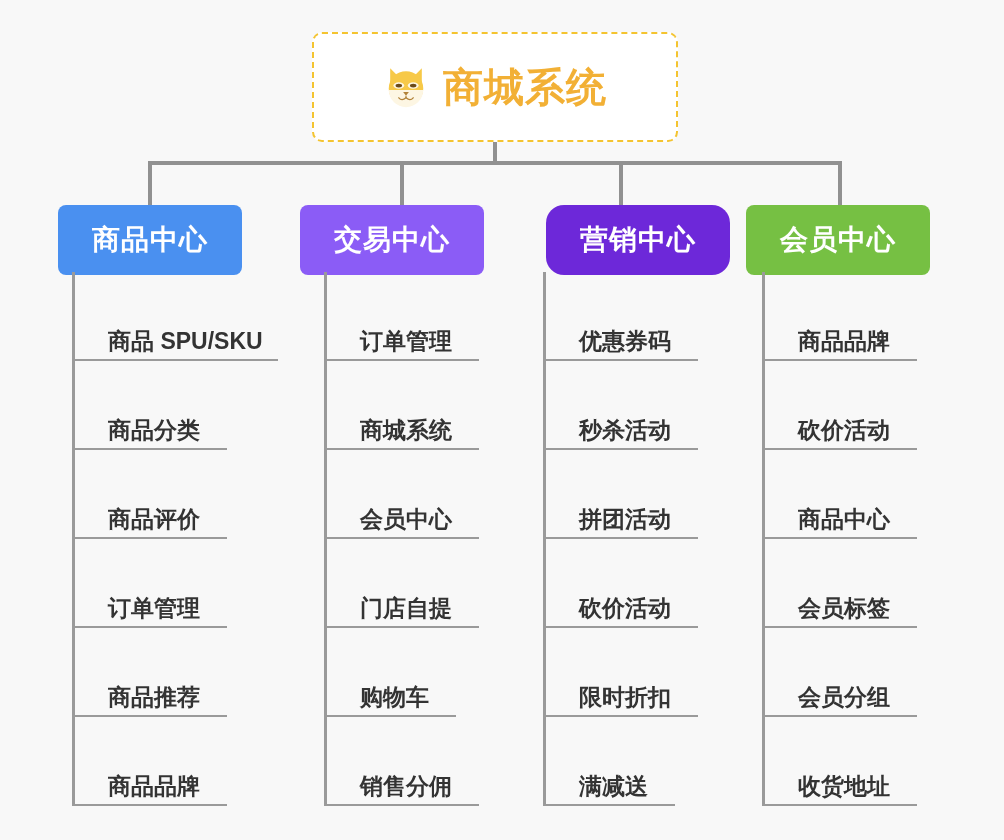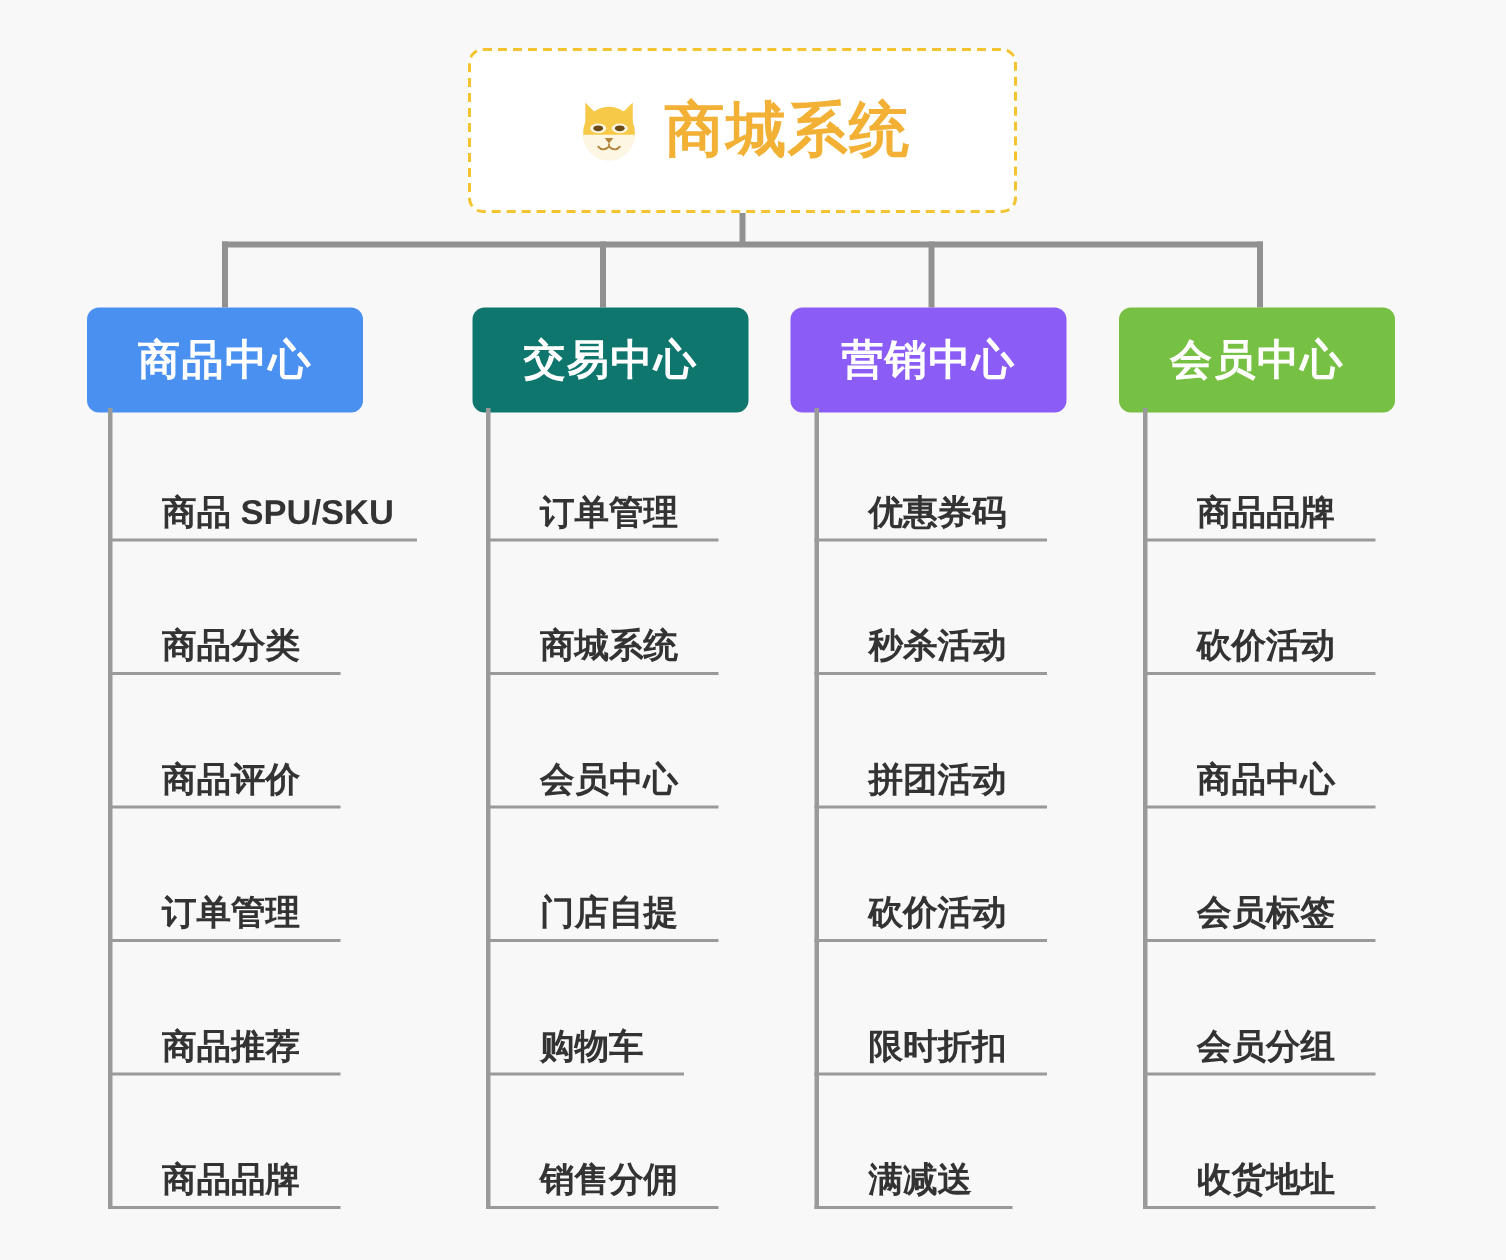--- a/index.html
+++ b/index.html
@@ -140,24 +140,24 @@
   <div class="conn conn-h" style="left:148px; top:161px; width:694px;"></div>
 
   <div class="conn conn-v" style="left:148px; top:161px; height:44px;"></div>
   <div class="conn conn-v" style="left:400px; top:161px; height:44px;"></div>
   <div class="conn conn-v" style="left:619px; top:161px; height:44px;"></div>
   <div class="conn conn-v" style="left:838px; top:161px; height:44px;"></div>
 
   <div class="cat-box" style="left:58px; top:205px; width:184px; background:#4a90f0;">
     <span class="cat-label">商品中心</span>
   </div>
-  <div class="cat-box" style="left:315px; top:205px; width:184px; background:#0f766e;text-align:right;">
+  <div class="cat-box" style="left:300px; top:205px; width:184px; background:#8b5cf6;text-align:right;">
     <span class="cat-label">交易中心</span>
   </div>
-  <div class="cat-box" style="left:527px; top:205px; width:184px; background:#8b5cf6;">
+  <div class="cat-box" style="left:546px; top:205px; width:184px; background:#6d28d9;border-radius:18px;">
     <span class="cat-label">营销中心</span>
   </div>
   <div class="cat-box" style="left:746px; top:205px; width:184px; background:#76c043;text-align:right;">
     <span class="cat-label">会员中心</span>
   </div>
 
   <div class="branch" style="left:72px;">
     <div class="branch-trunk" style="height:534px;"></div>
     <div class="leaf" style="top:0px;">
       <span class="leaf-label">商品 SPU/SKU</span>

